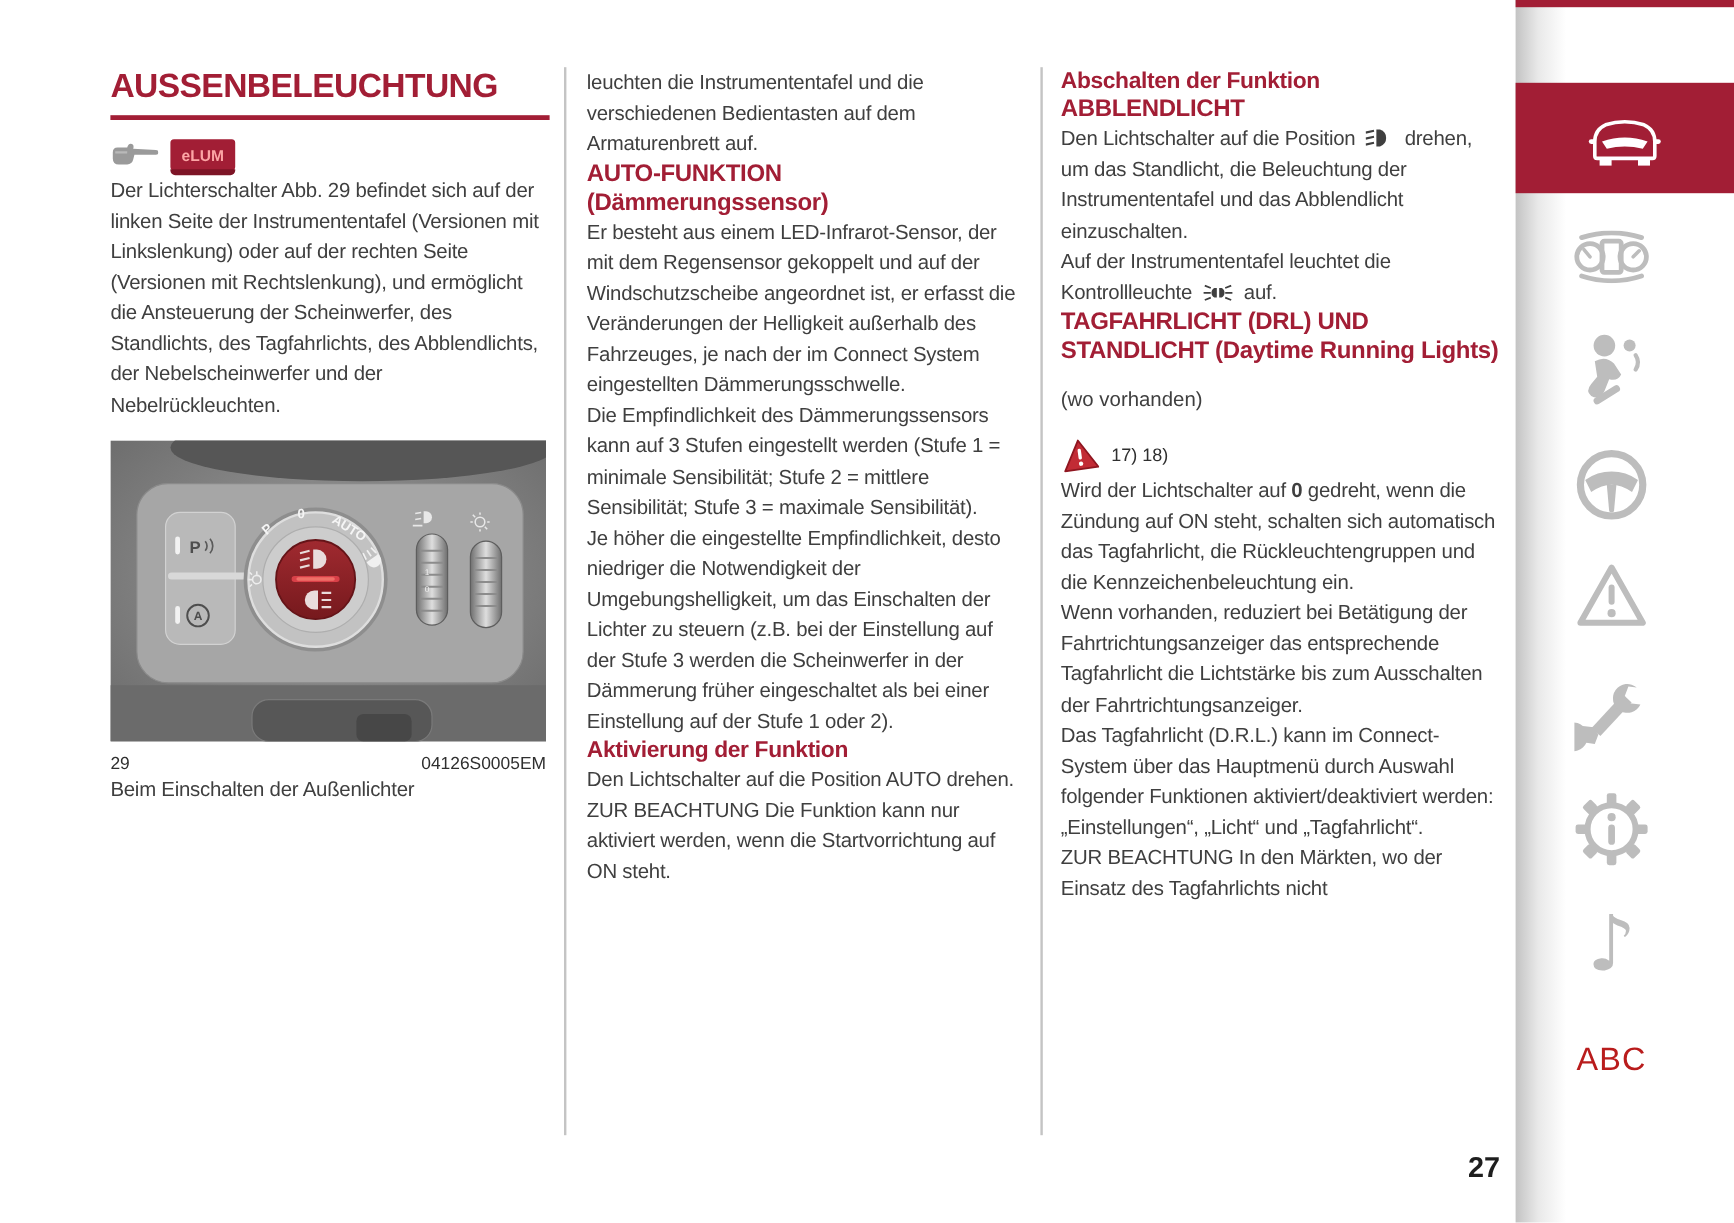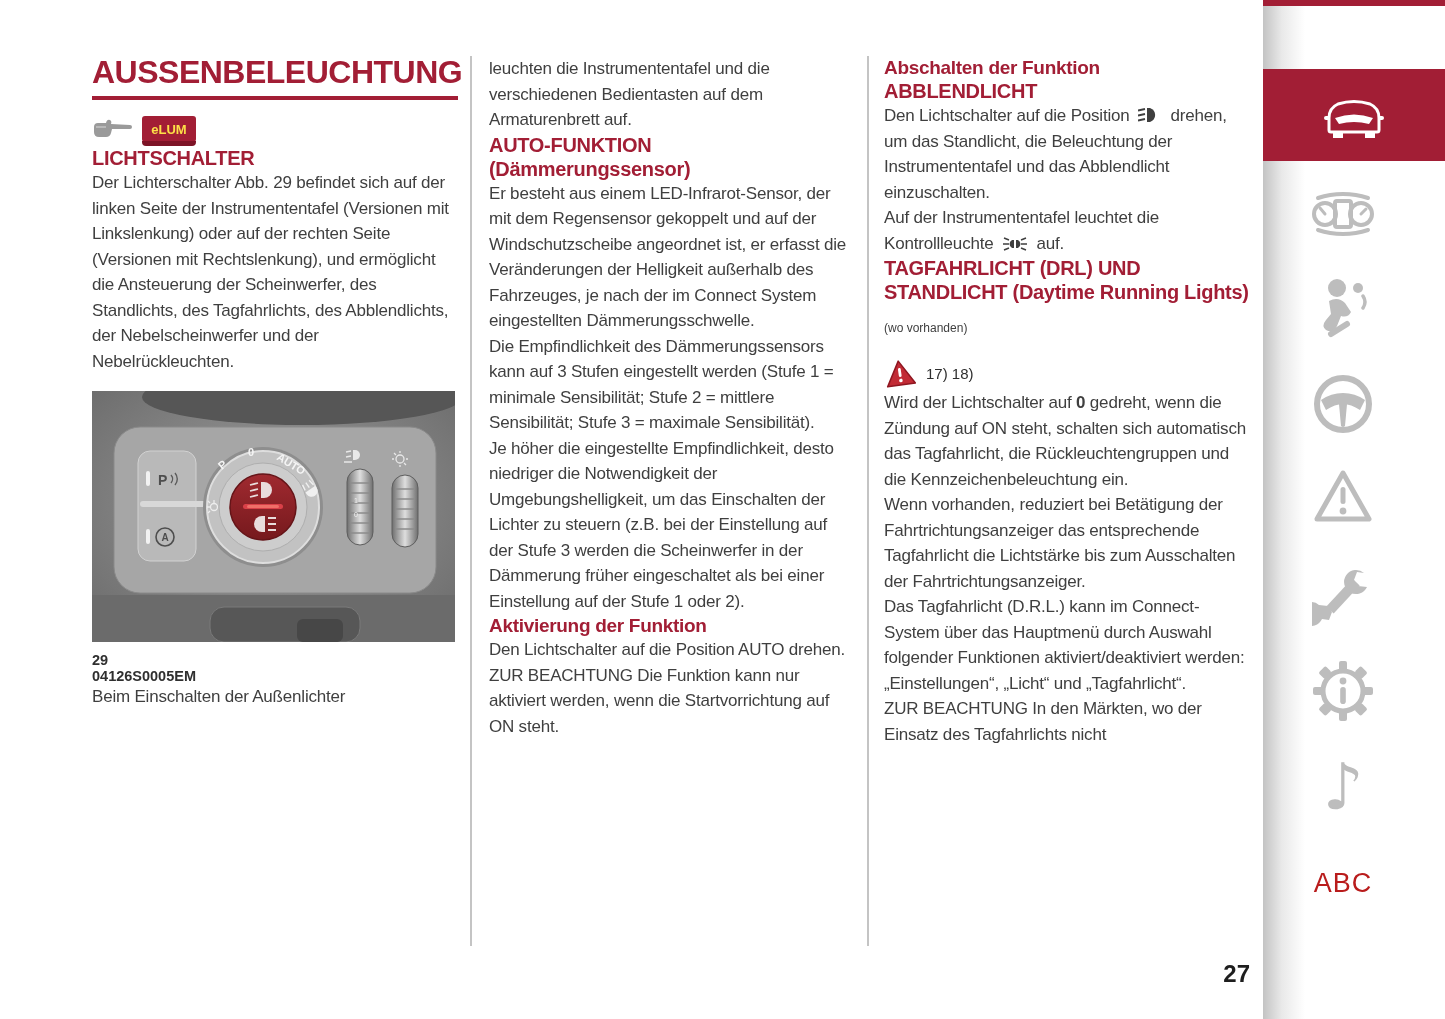--- a/index.html
+++ b/index.html
@@ -3,42 +3,42 @@
 <meta charset="utf-8">
 <style>
   html,body{margin:0;padding:0;background:#fff;}
   .page{position:relative;width:1445px;height:1019px;background:#fff;overflow:hidden;
         font-family:"Liberation Sans",sans-serif;color:#3f3f3f;}
   .col{position:absolute;top:56px;width:366px;}
   .col1{left:92px;} .col2{left:489px;} .col3{left:884px;}
   .vsep{position:absolute;top:56px;width:2px;height:890px;background:#c4c4c4;}
   .sep1{left:470px;} .sep2{left:867px;}
 
-  h1.title{margin:0;font-size:32px;line-height:32px;font-weight:bold;color:#a21e35;
+  h1.title{margin:0;font-size:28px;line-height:32px;font-weight:bold;color:#a21e35;
            letter-spacing:-0.5px;}
   .title-rule{height:4px;background:#a21e35;margin-top:8px;}
   h2.sect{margin:0;font-size:20px;line-height:24px;font-weight:bold;color:#a21e35;letter-spacing:-0.3px;}
   h3.sub{margin:0;font-size:19px;line-height:23px;font-weight:bold;color:#a21e35;letter-spacing:-0.3px;}
   p.body{margin:0;font-size:17px;line-height:25.5px;letter-spacing:-0.2px;}
   .mt6{margin-top:6px;} .mt8{margin-top:8px;} .mt14{margin-top:14px;}
   .mt16{margin-top:16px;} .mt18{margin-top:18px;} .mt30{margin-top:30px;}
 
   .badge-row{display:flex;align-items:center;gap:10px;margin-top:12px;height:34px;}
-  .elum{background:#a21e35;color:#fde047;font-weight:bold;font-size:13px;width:54px;height:26px;
+  .elum{background:#a21e35;color:#fca5a5;font-weight:bold;font-size:13px;width:54px;height:26px;
         border-radius:3px;display:flex;align-items:center;justify-content:center;position:relative;}
   .elum:after{content:"";position:absolute;left:0;right:0;bottom:-4px;height:5px;background:#7d1426;
         border-radius:0 0 4px 4px;}
 
   .figure{margin-top:17px;width:363px;}
   .fig-caption{display:flex;justify-content:space-between;margin-top:6px;
-               font-size:14.5px;font-weight:bold;color:#2f2f2f;flex-direction:column;}
+               font-size:14.5px;font-weight:normal;color:#2f2f2f;}
   .inline-icon{display:inline-block;vertical-align:-2px;margin:0 4px;}
   .warn-row{display:flex;align-items:center;gap:10px;margin-top:16px;height:34px;
             font-size:15px;font-weight:normal;color:#2f2f2f;}
-  .note{font-size:12px;line-height:24px;color:#3f3f3f;}
+  .note{font-size:17px;line-height:24px;color:#3f3f3f;}
 
   
   .edge-shadow{position:absolute;left:1263px;top:0;width:42px;height:1019px;
                background:linear-gradient(90deg,#c3c3c3 0%,#e9e9e9 45%,#ffffff 100%);}
   .top-red{position:absolute;left:1263px;top:0;width:182px;height:6px;background:#a21e35;}
   .tab-active{position:absolute;left:1263px;top:69px;width:182px;height:92px;background:#a21e35;
               display:flex;align-items:center;justify-content:center;}
   .side-icon{position:absolute;left:1303px;width:80px;display:flex;justify-content:center;}
   .abc{position:absolute;left:1303px;top:868px;width:80px;text-align:center;
        font-size:27px;font-weight:normal;color:#b91c1c;letter-spacing:1px;}
@@ -57,21 +57,20 @@
     <div class="badge-row">
       <svg width="40" height="24" viewBox="0 0 40 24">
         <path fill="#9a9a9a" d="M2 10 Q2 6 6 6 L14 6 Q15 2 18 3 Q20 4 19 7 L38 8 Q40 8 40 10 Q40 12 38 12 L20 12 L19 16 Q18 20 14 20 L7 20 Q2 20 2 15 Z"></path>
         <path fill="#b9b9b9" d="M4 9 L14 9 L14 11 L4 11 Z"></path>
       </svg>
       <div class="elum">
         <span>eLUM</span>
       </div>
     </div>
 
-    <h2 class="sect mt16">LICHTSCHALTER</h2>
     <p class="body">Der Lichterschalter Abb. 29 befindet sich auf der linken Seite der Instrumententafel (Versionen mit Linkslenkung) oder auf der rechten Seite (Versionen mit Rechtslenkung), und ermöglicht die Ansteuerung der Scheinwerfer, des Standlichts, des Tagfahrlichts, des Abblendlichts, der Nebelscheinwerfer und der Nebelrückleuchten.</p>
 
     <div class="figure">
       <svg width="363" height="251" viewBox="0 0 363 251">
         <defs>
           <radialGradient id="bgG" cx="50%" cy="45%" r="75%">
             <stop offset="0%" stop-color="#9d9d9d"></stop>
               <stop offset="100%" stop-color="#686868"></stop>
           </radialGradient>
           <linearGradient id="knobG" x1="0" y1="0" x2="0" y2="1">

